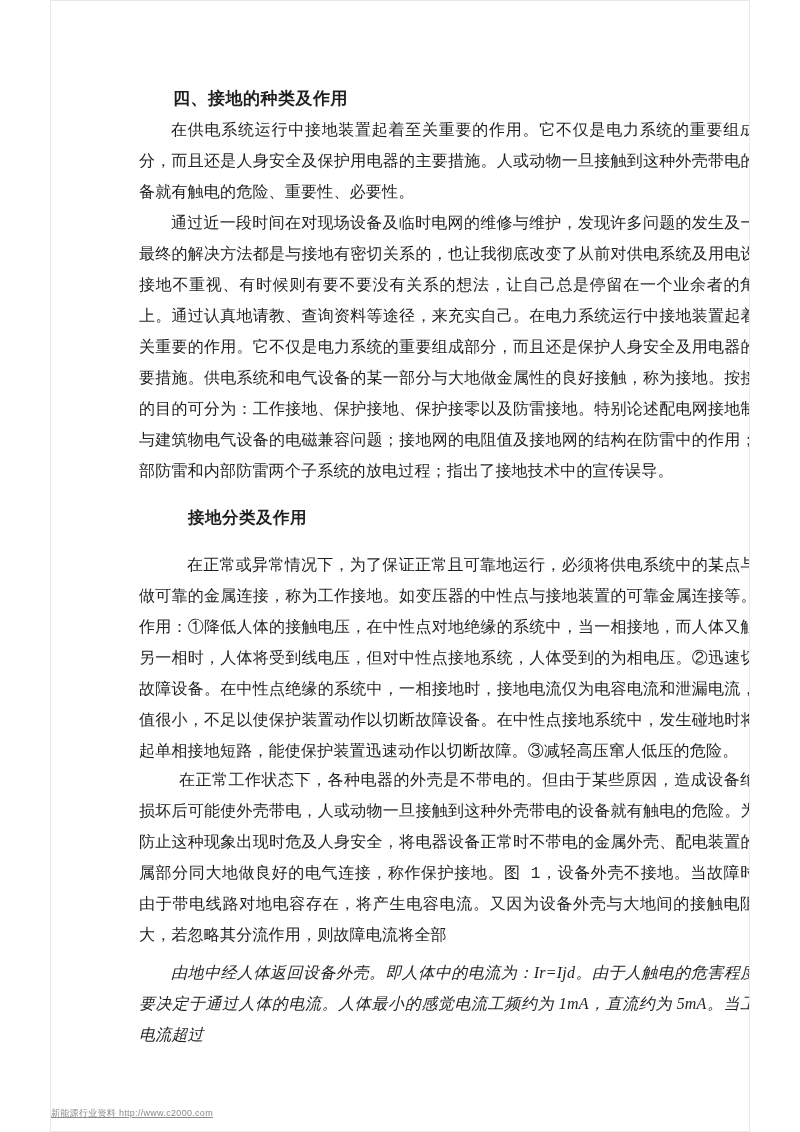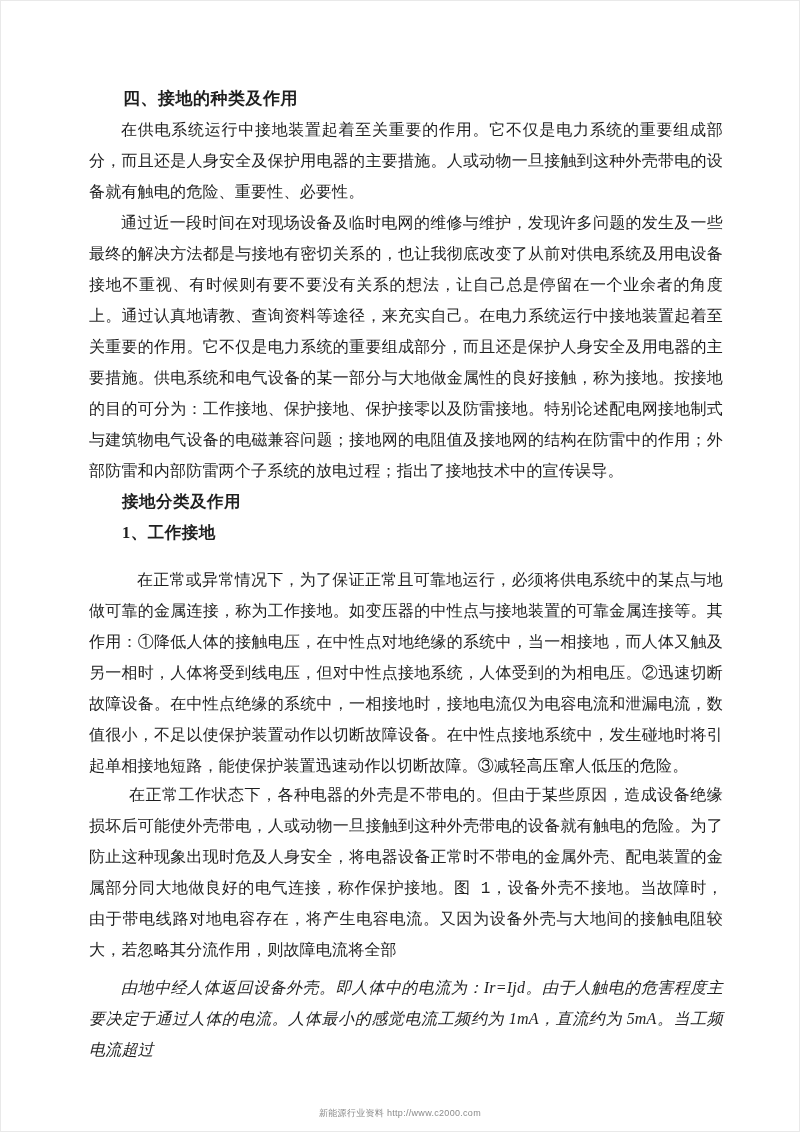--- a/index.html
+++ b/index.html
@@ -1,18 +1,18 @@
 <!DOCTYPE html>
 <html><head>
 <meta charset="utf-8">
 <style>
   html,body{margin:0;padding:0;background:#ffffff;}
   .page{
     position:relative;
-    width:800px;height:1132px;
+    width:700px;height:1132px;
     margin:0 auto;
     background:#ffffff;
     border:1px solid #e9e9e9;
     box-sizing:border-box;
     font-family:"Liberation Serif","DejaVu Serif",serif;
     color:#1f1f1f;
     overflow:hidden;
   }
   .content{
     position:absolute;
@@ -20,61 +20,60 @@
     width:634px;
   }
   .h-main{
     font-size:17px;font-weight:bold;
     line-height:31px;margin:0;
     text-indent:2em;
     letter-spacing:0.5px;
   }
   .h-sub{
     font-size:16.5px;font-weight:bold;
-    line-height:31px;margin:0;
+    line-height:31px;margin:16px;
     text-indent:2em;
     letter-spacing:0.5px;
   }
   .h-sub.ind25{text-indent:2.5em;}
   .para{
     font-size:16px;
     line-height:31px;margin:0;
     text-align:justify;
     text-indent:2em;
     letter-spacing:0.2px;
     word-break:break-all;
   }
   .para.ind3{text-indent:3em;margin-top:16px;}
   .para.ind25{text-indent:2.5em;font-family:Liberation Mono, monospace;}
   .para.gap-top{margin-top:5px;font-style:italic;}
   .footer{
     position:absolute;
     left:0;right:0;bottom:11px;
-    text-align:center;
     font-size:9px;
     color:#8a8a8a;
     font-family:"Liberation Sans","DejaVu Sans",sans-serif;
     letter-spacing:0.3px;
+    text-decoration:underline;
   }
 </style>
 </head>
 <body>
 
 <div class="page">
   <div class="content">
 
     <h3 class="h-main">四、接地的种类及作用</h3>
 
     <p class="para">在供电系统运行中接地装置起着至关重要的作用。它不仅是电力系统的重要组成部分，而且还是人身安全及保护用电器的主要措施。人或动物一旦接触到这种外壳带电的设备就有触电的危险、重要性、必要性。</p>
 
     <p class="para">通过近一段时间在对现场设备及临时电网的维修与维护，发现许多问题的发生及一些最终的解决方法都是与接地有密切关系的，也让我彻底改变了从前对供电系统及用电设备接地不重视、有时候则有要不要没有关系的想法，让自己总是停留在一个业余者的角度上。通过认真地请教、查询资料等途径，来充实自己。在电力系统运行中接地装置起着至关重要的作用。它不仅是电力系统的重要组成部分，而且还是保护人身安全及用电器的主要措施。供电系统和电气设备的某一部分与大地做金属性的良好接触，称为接地。按接地的目的可分为：工作接地、保护接地、保护接零以及防雷接地。特别论述配电网接地制式与建筑物电气设备的电磁兼容问题；接地网的电阻值及接地网的结构在防雷中的作用；外部防雷和内部防雷两个子系统的放电过程；指出了接地技术中的宣传误导。</p>
 
     <h4 class="h-sub">接地分类及作用</h4>
 
-    <h4 class="h-sub">1、工作接地</h4>
 
     <p class="para ind3">在正常或异常情况下，为了保证正常且可靠地运行，必须将供电系统中的某点与地做可靠的金属连接，称为工作接地。如变压器的中性点与接地装置的可靠金属连接等。其作用：①降低人体的接触电压，在中性点对地绝缘的系统中，当一相接地，而人体又触及另一相时，人体将受到线电压，但对中性点接地系统，人体受到的为相电压。②迅速切断故障设备。在中性点绝缘的系统中，一相接地时，接地电流仅为电容电流和泄漏电流，数值很小，不足以使保护装置动作以切断故障设备。在中性点接地系统中，发生碰地时将引起单相接地短路，能使保护装置迅速动作以切断故障。③减轻高压窜人低压的危险。</p>
 
 
     <p class="para ind25">在正常工作状态下，各种电器的外壳是不带电的。但由于某些原因，造成设备绝缘损坏后可能使外壳带电，人或动物一旦接触到这种外壳带电的设备就有触电的危险。为了防止这种现象出现时危及人身安全，将电器设备正常时不带电的金属外壳、配电装置的金属部分同大地做良好的电气连接，称作保护接地。图 1，设备外壳不接地。当故障时，由于带电线路对地电容存在，将产生电容电流。又因为设备外壳与大地间的接触电阻较大，若忽略其分流作用，则故障电流将全部</p>
 
     <p class="para gap-top">由地中经人体返回设备外壳。即人体中的电流为：Ir=Ijd。由于人触电的危害程度主要决定于通过人体的电流。人体最小的感觉电流工频约为 1mA，直流约为 5mA。当工频电流超过</p>
 
   </div>
 

